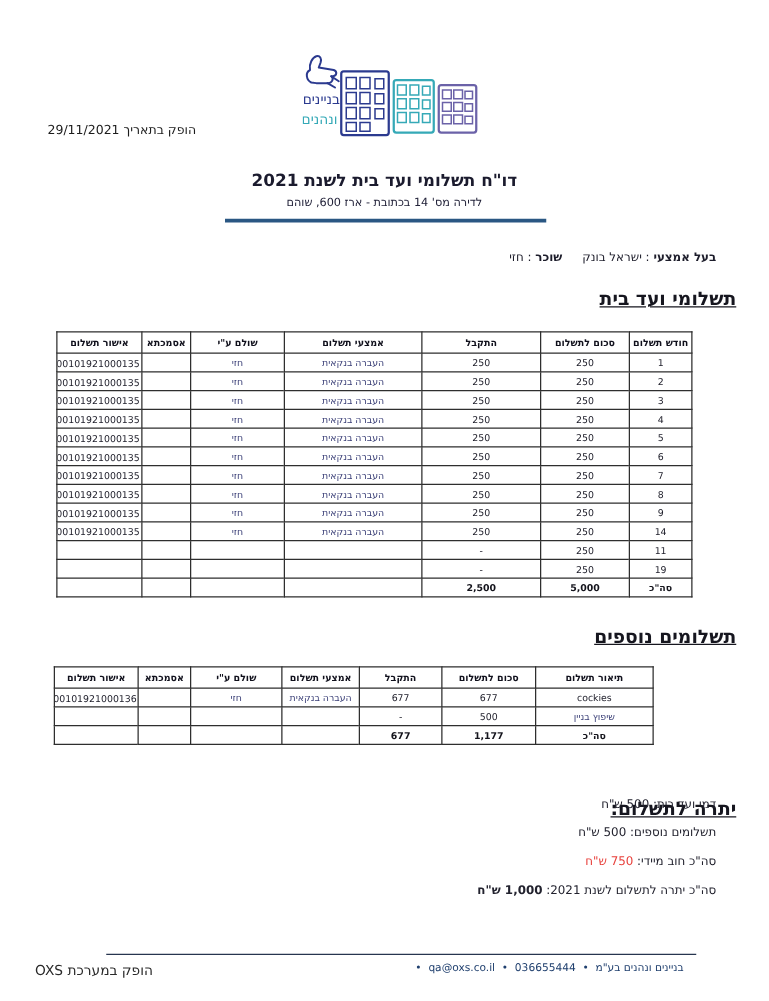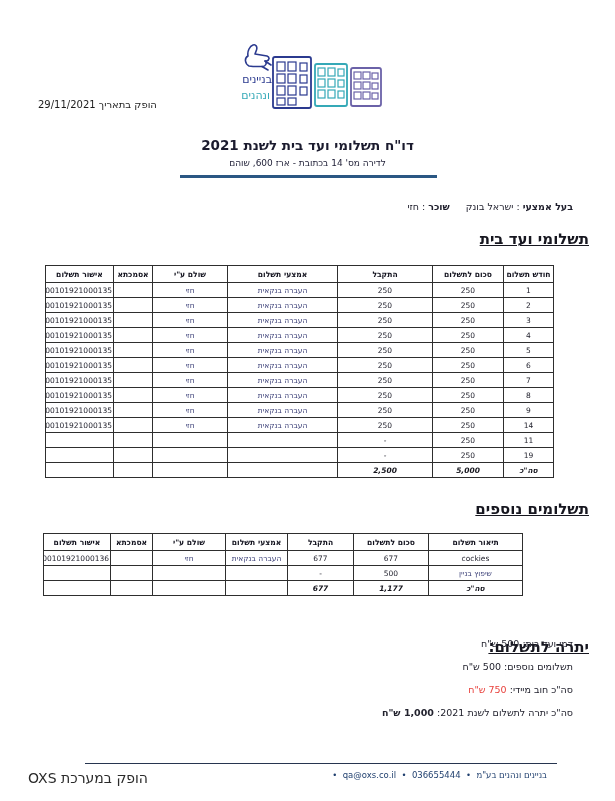--- a/index.html
+++ b/index.html
@@ -22,28 +22,28 @@
     text-decoration:underline;color:#16161f;text-align:center;}
   .st1{top:230px;} .st2{top:500px;margin-left:32px;} .st3{top:618px;margin-top:20px;}
   table{position:absolute;border-collapse:collapse;direction:rtl;table-layout:fixed;background:#fff;}
   #committee-table{top:265px;left:45px;width:508px;}
   #additional-table{top:533px;left:43px;width:479px;}
   th,td{border:1px solid #2e2e2e;text-align:center;padding:0 1px;overflow:hidden;white-space:nowrap;}
   th{font-size:7.6px;font-weight:bold;color:#10101c;height:16px;}
   td{font-size:7.5px;height:14px;}
   td.heb{color:#3a3f77;}
   td.num{color:#1c1c28;}
-  tr.total td{font-weight:bold;color:#14141c;font-style:italic;}
+  tr.total td{font-weight:bold;color:#14141c;}
   .balance-line{position:absolute;right:42px;direction:rtl;font-size:9.5px;color:#22222e;}
   .bl0{top:638px;} .bl1{top:661px;} .bl2{top:684px;} .bl3{top:707px;}
   .red{color:#e8413c;}
   .bold{font-weight:bold;}
   .footer-rule{position:absolute;top:763px;left:85px;width:472px;height:1px;background:#27354f;}
   .footer-contact{position:absolute;top:770px;right:68px;direction:rtl;font-size:8.5px;color:#1f3f6e;}
-  .footer-system{position:absolute;top:770px;left:28px;font-size:14px;color:#2a2a2a;direction:rtl;}
+  .footer-system{position:absolute;top:770px;left:28px;font-size:11px;color:#2a2a2a;direction:rtl;}
 </style>
 </head>
 <body>
 
 <div class="produced-date">הופק בתאריך 29/11/2021</div>
 
 <div class="logo">
   <svg width="146" height="76" viewBox="0 0 146 76">
 
     <g fill="none" stroke="#2b3a8f" stroke-width="1.6" stroke-linejoin="round" stroke-linecap="round">

